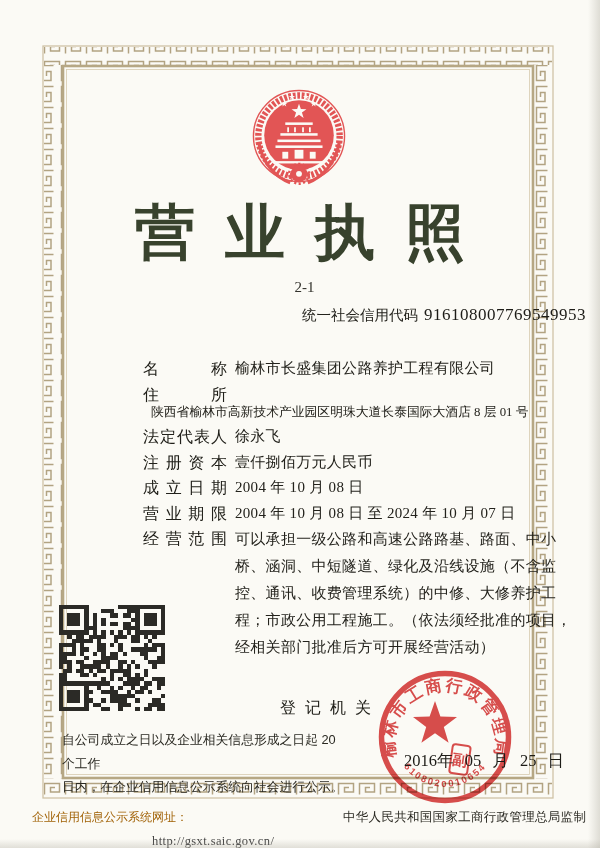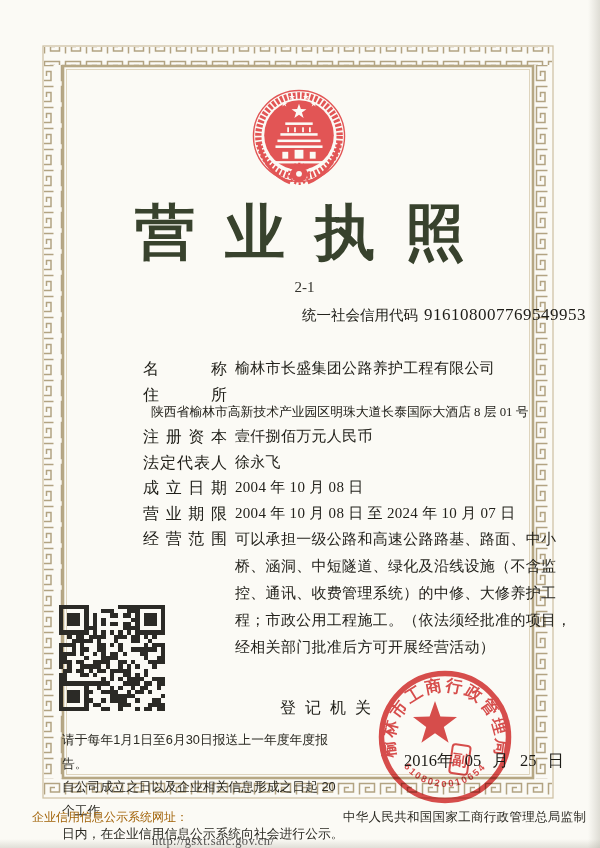--- a/index.html
+++ b/index.html
@@ -155,24 +155,24 @@
 </div>
 
 <div class="abs fields">
   <div class="frow">
     <span class="flabel">名称</span><span class="fvalue">榆林市长盛集团公路养护工程有限公司</span>
   </div>
   <div class="frow">
     <span class="flabel">住所</span><span class="fvalue small">陕西省榆林市高新技术产业园区明珠大道长泰国际大酒店 8 层 01 号</span>
   </div>
   <div class="frow">
+    <span class="flabel">法定代表人</span><span class="fvalue">徐永飞</span>
+  </div>
+  <div class="frow">
     <span class="flabel">注册资本</span><span class="fvalue">壹仟捌佰万元人民币</span>
-  </div>
-  <div class="frow">
-    <span class="flabel">法定代表人</span><span class="fvalue">徐永飞</span>
   </div>
   <div class="frow">
     <span class="flabel">成立日期</span><span class="fvalue">2004 年 10 月 08 日</span>
   </div>
   <div class="frow">
     <span class="flabel">营业期限</span><span class="fvalue">2004 年 10 月 08 日 至 2024 年 10 月 07 日</span>
   </div>
   <div class="frow">
     <span class="flabel">经营范围</span><span class="fvalue wide">可以承担一级公路和高速公路路基、路面、中小桥、涵洞、中短隧道、绿化及沿线设施（不含监控、通讯、收费管理系统）的中修、大修养护工程；市政公用工程施工。（依法须经批准的项目，经相关部门批准后方可开展经营活动）</span>
   </div>
@@ -508,21 +508,20 @@
     <rect x="18" y="24" width="1" height="1" fill="#2b2a26"></rect>
     <rect x="20" y="24" width="1" height="1" fill="#2b2a26"></rect>
     <rect x="21" y="24" width="1" height="1" fill="#2b2a26"></rect>
     <rect x="23" y="24" width="1" height="1" fill="#2b2a26"></rect>
     <rect x="24" y="24" width="1" height="1" fill="#2b2a26"></rect>
   </svg>
 
 <div class="abs reg-label">登记机关</div>
 
 <div class="abs notes">
-  <div>请于每年1月1日至6月30日报送上一年度年度报告。</div>
   <div>自公司成立之日以及企业相关信息形成之日起 20 个工作</div>
   <div>日内，在企业信用信息公示系统向社会进行公示。</div>
 </div>
 
 <svg id="seal" class="abs" width="136" height="136" viewBox="0 0 136 136">
   <defs>
     <path id="sealArcTop" d="M19,87 A51,51 0 1 1 117,87" fill="none"></path>
     <path id="sealArcBottom" d="M26,97 A53,53 0 0 0 110,97" fill="none"></path>
   </defs>
   <circle cx="68" cy="68" r="63.5" fill="none" stroke="#d84040" stroke-width="5.5"></circle>

